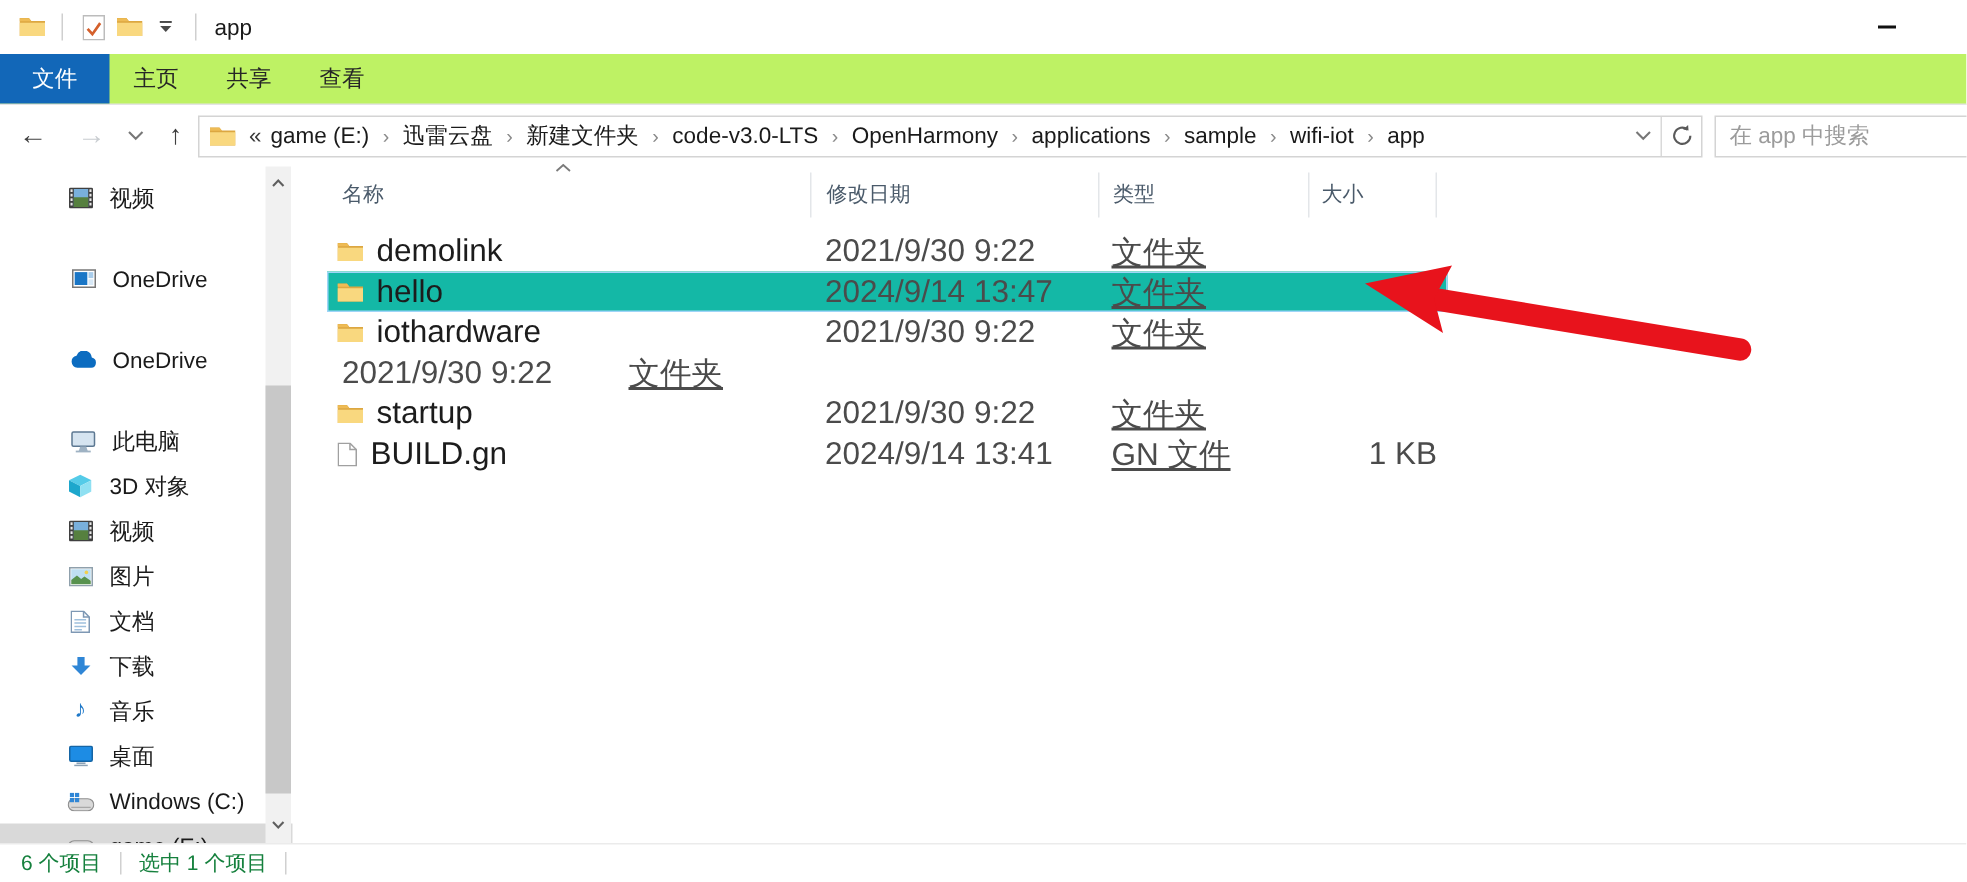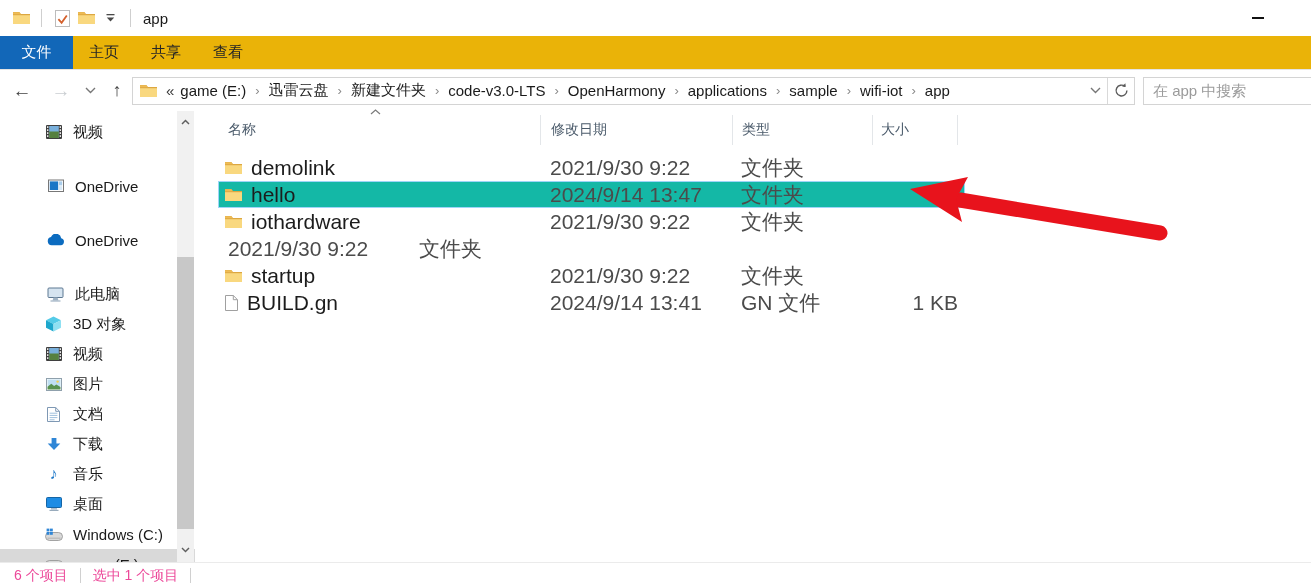--- a/index.html
+++ b/index.html
@@ -13,21 +13,21 @@
 
   
   .titlebar{height:36px;display:flex;align-items:center;padding-left:9px;position:relative;background:#fff;}
   .qat-btn{width:24px;height:24px;display:flex;align-items:center;justify-content:center;}
   .qat-sep{width:1px;height:18px;background:#cfcfcf;margin:0 8px;}
   .title-text{font-size:15px;margin-left:4px;color:#1a1a1a;}
   .min-btn{position:absolute;left:1236px;top:8px;width:44px;height:20px;display:flex;align-items:center;justify-content:center;}
   .min-dash{width:12px;border-top:2px solid #111;}
 
   
-  .tabs{height:33px;display:flex;align-items:stretch;border-bottom:1px solid #e4e4e4;background:#eab308;}
+  .tabs{height:33px;display:flex;align-items:stretch;border-bottom:1px solid #e4e4e4;background:#bef264;}
   .tab{display:flex;align-items:center;padding:0 16px;font-size:15px;color:#262626;cursor:default;}
   .tab.active{background:#1267b8;color:#fff;width:41px;justify-content:center;}
 
   
   .toolbar{height:41px;display:flex;align-items:center;background:#fff;}
   .navs{width:132px;display:flex;align-items:center;flex:0 0 auto;}
   .nav-b{display:flex;align-items:center;justify-content:center;height:30px;}
   .nav-back{width:44px;font-size:19px;color:#3f3f3f;}
   .nav-fwd{width:34px;font-size:19px;color:#c9cdd1;}
   .nav-chd{width:24px;}
@@ -62,25 +62,25 @@
   .h-date{width:192px;padding-left:10px;border-left:1px solid #e3e6e9;}
   .h-type{width:140px;padding-left:9px;border-left:1px solid #e3e6e9;}
   .h-size{width:86px;padding-left:8px;border-left:1px solid #e3e6e9;border-right:1px solid #e3e6e9;}
   .sort-caret{position:absolute;left:152px;top:-2px;}
 
   .rows{margin-left:23px;margin-top:5px;}
   .row{width:747px;height:27px;display:flex;align-items:center;font-size:21px;}
   .row.selected{background:#14b8a6;box-shadow:inset 0 0 0 1px #9ed5f8;}
   .c-name{width:322px;box-sizing:border-box;padding-left:7px;display:flex;align-items:center;gap:9px;color:#1c1c1c;}
   .c-date{width:192px;box-sizing:border-box;padding-left:10px;color:#4b4b4b;}
-  .c-type{width:140px;box-sizing:border-box;padding-left:9px;color:#4b4b4b;}
+  .c-type{width:140px;box-sizing:border-box;padding-left:9px;color:#4b4b4b;text-decoration:underline;}
   .c-size{width:86px;box-sizing:border-box;text-align:right;color:#4b4b4b;}
 
   
-  .statusbar{position:absolute;left:0;bottom:0;width:100%;height:26px;box-sizing:border-box;background:#fff;border-top:1px solid #ebebeb;display:flex;align-items:center;padding-left:14px;font-size:14px;color:#ec4899;z-index:6;}
+  .statusbar{position:absolute;left:0;bottom:0;width:100%;height:26px;box-sizing:border-box;background:#fff;border-top:1px solid #ebebeb;display:flex;align-items:center;padding-left:14px;font-size:14px;color:#15803d;z-index:6;}
   .status-sep{width:1px;height:15px;background:#d0d0d0;margin:0 12px;}
 
   
   .arrow-overlay{position:absolute;left:880px;top:155px;width:300px;height:95px;z-index:5;pointer-events:none;}
 </style>
 </head>
 <body>
 
 <div class="titlebar">
   <span class="qat-btn">

